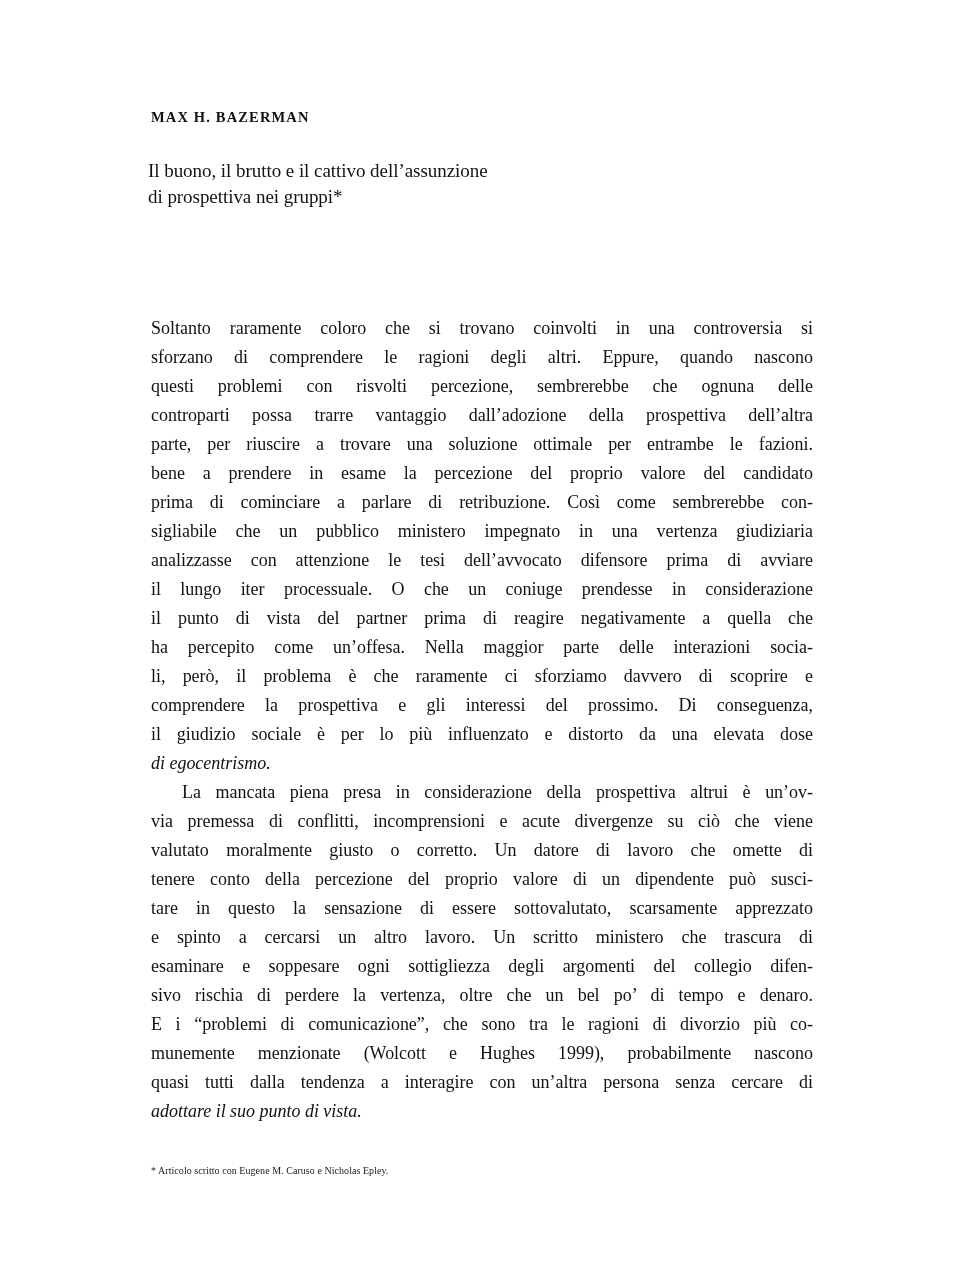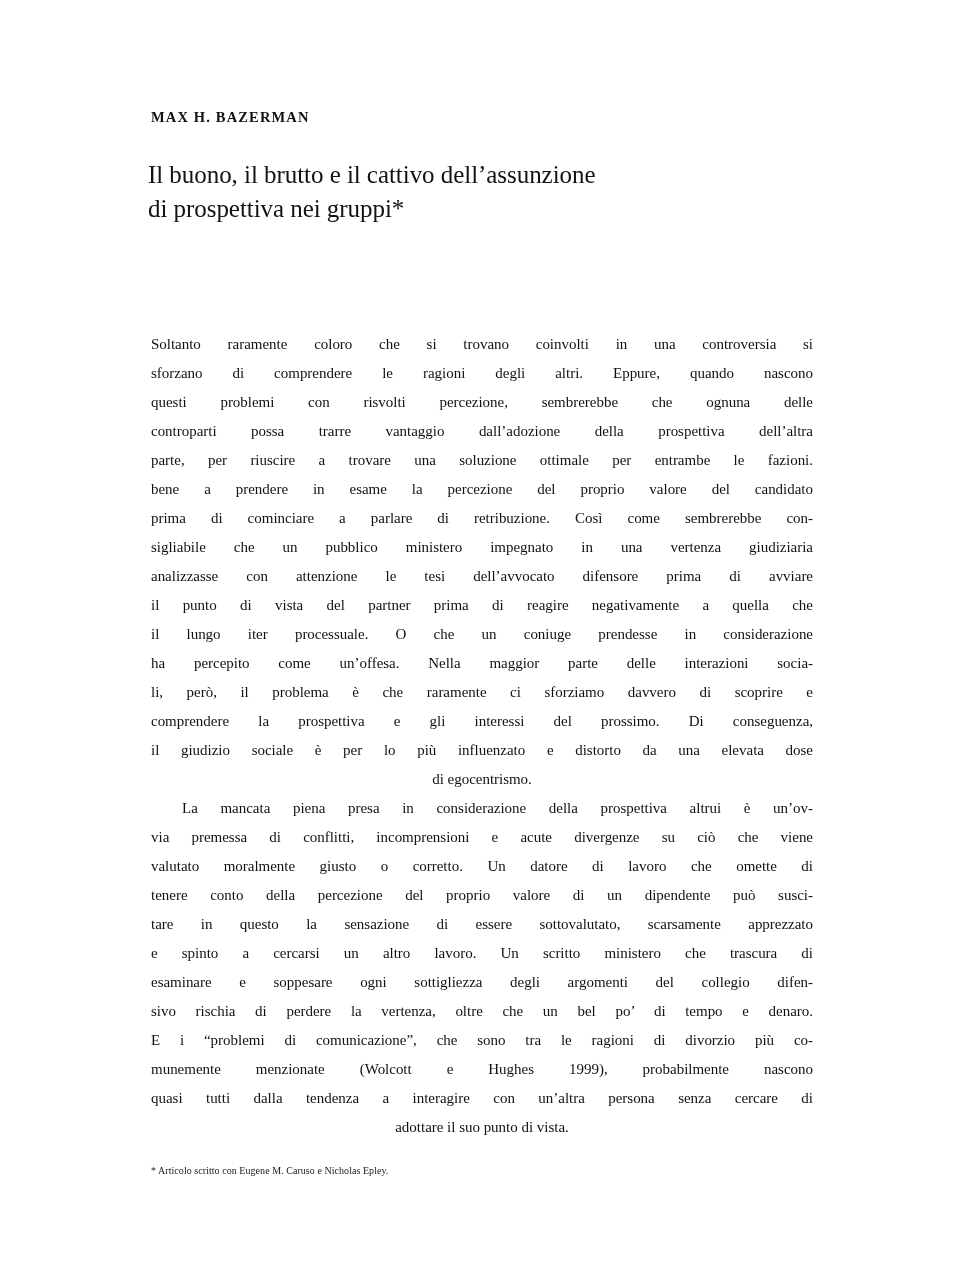--- a/index.html
+++ b/index.html
@@ -36,34 +36,34 @@
     letter-spacing: 1.15px;
     font-weight: 600;
     text-transform: uppercase;
     color: #121110;
     line-height: 1.1;
   }
 
   .title {
     margin-top: 32px;
     margin-left: -3px;
-    font-size: 25px;
+    font-size: 19px;
     font-weight: 400;
     line-height: 1.37;
     color: #15120f;
     letter-spacing: -0.05px;
   }
   .title .tline {
     display: block;
     white-space: nowrap;
   }
 
   .body-block {
     margin-top: 104px;
-    font-size: 15px;
+    font-size: 18px;
     line-height: 29.0px;
     color: #131110;
     text-align: justify;
     text-justify: inter-word;
     letter-spacing: -0.02px;
   }
 
   .para {
     margin: 0;
     text-align: justify;
@@ -72,22 +72,23 @@
     display: block;
     white-space: nowrap;
   }
   
   .para .ln.j {
     text-align: justify;
     text-align-last: justify;
     white-space: normal;
   }
   .para .ln.last {
-    text-align: center;
+    text-align: left;
     white-space: nowrap;
+    font-style: italic;
   }
   .indent {
     display: inline-block;
     width: 31px;
   }
 
   .footnote {
     position: absolute;
     left: 151px;
     top: 1160px;
@@ -117,22 +118,22 @@
       <p class="para">
         <span class="ln j">Soltanto raramente coloro che si trovano coinvolti in una controversia si</span>
         <span class="ln j">sforzano di comprendere le ragioni degli altri. Eppure, quando nascono</span>
         <span class="ln j">questi problemi con risvolti percezione, sembrerebbe che ognuna delle</span>
         <span class="ln j">controparti possa trarre vantaggio dall’adozione della prospettiva dell’altra</span>
         <span class="ln j">parte, per riuscire a trovare una soluzione ottimale per entrambe le fazioni.</span>
         <span class="ln j">bene a prendere in esame la percezione del proprio valore del candidato</span>
         <span class="ln j">prima di cominciare a parlare di retribuzione. Così come sembrerebbe con-</span>
         <span class="ln j">sigliabile che un pubblico ministero impegnato in una vertenza giudiziaria</span>
         <span class="ln j">analizzasse con attenzione le tesi dell’avvocato difensore prima di avviare</span>
+        <span class="ln j">il lungo iter processuale. O che un coniuge prendesse in considerazione</span>
         <span class="ln j">il punto di vista del partner prima di reagire negativamente a quella che</span>
-        <span class="ln j">il lungo iter processuale. O che un coniuge prendesse in considerazione</span>
         <span class="ln j">ha percepito come un’offesa. Nella maggior parte delle interazioni socia-</span>
         <span class="ln j">li, però, il problema è che raramente ci sforziamo davvero di scoprire e</span>
         <span class="ln j">comprendere la prospettiva e gli interessi del prossimo. Di conseguenza,</span>
         <span class="ln j">il giudizio sociale è per lo più influenzato e distorto da una elevata dose</span>
         <span class="ln last">di egocentrismo.</span>
       </p>
 
       <p class="para">
         <span class="ln j"><span class="indent"></span><span>La mancata piena presa in considerazione della prospettiva altrui è un’ov-</span></span>
         <span class="ln j">via premessa di conflitti, incomprensioni e acute divergenze su ciò che viene</span>

